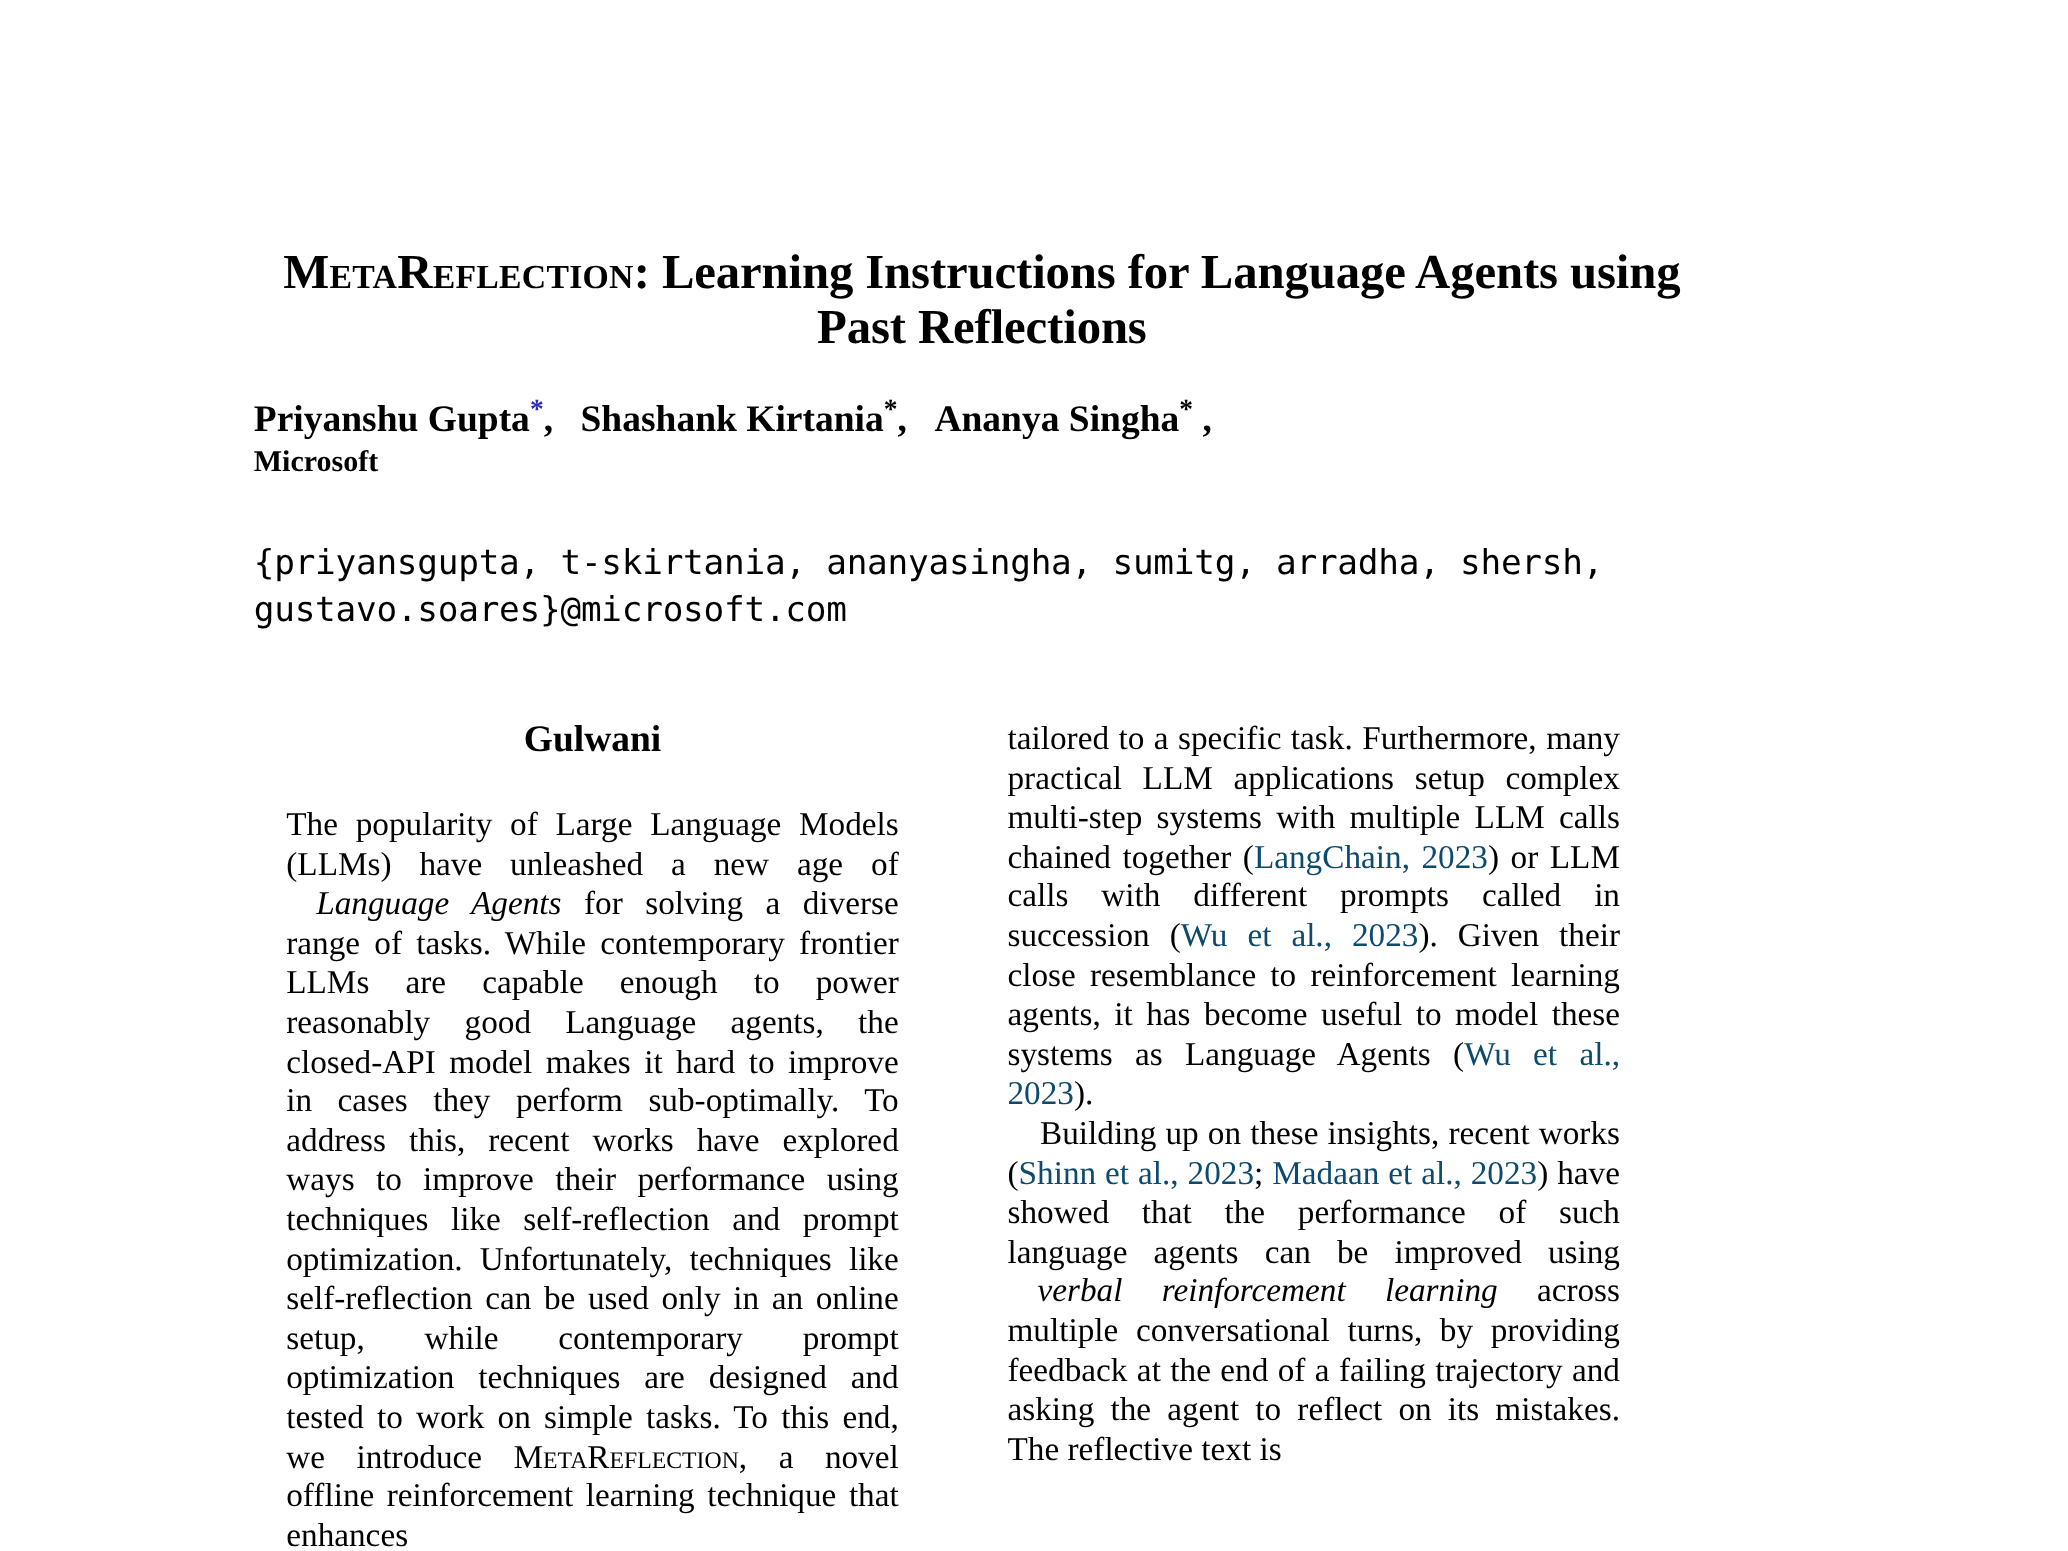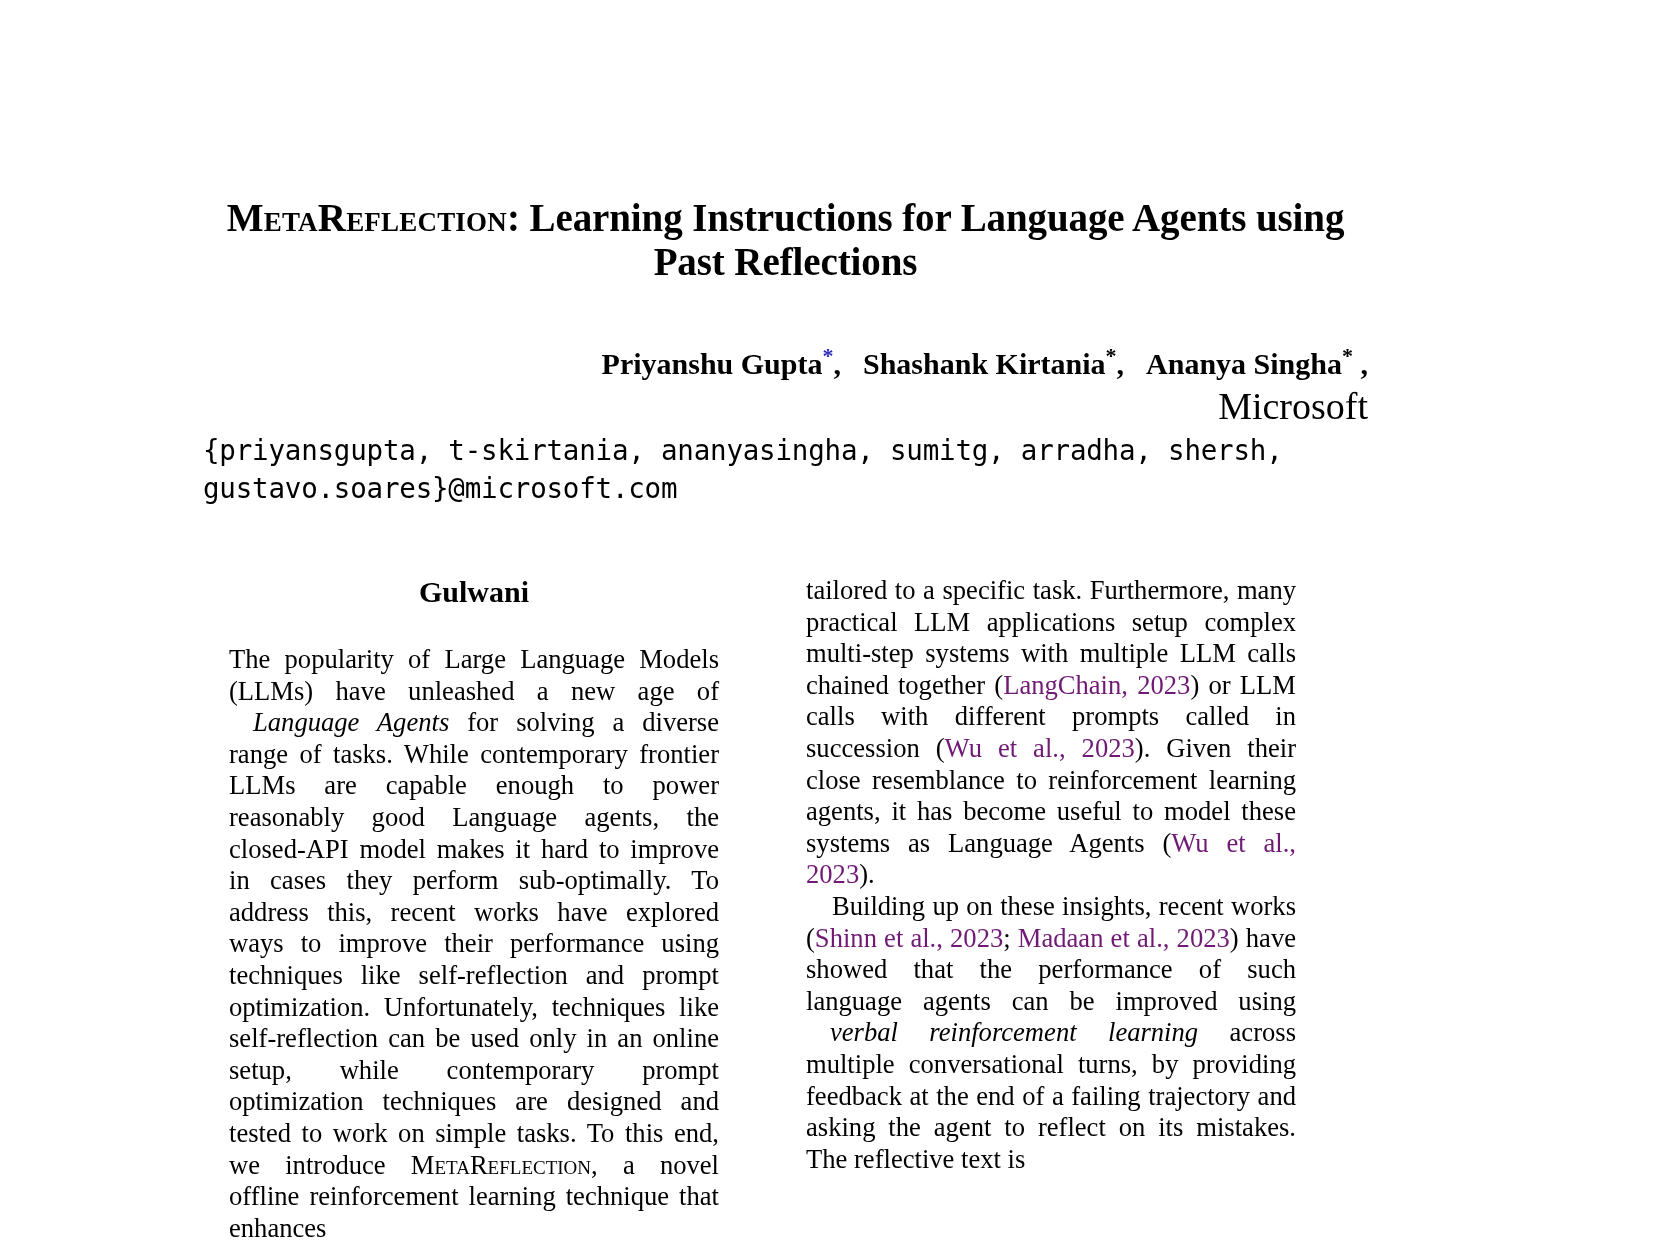--- a/index.html
+++ b/index.html
@@ -65,42 +65,41 @@
   .smallcaps {
     font-variant: small-caps;
     letter-spacing: 0.2px;
   }
 
   #authors-block {
     position: absolute;
     left: 203px;
     top: 318px;
     width: 1165px;
-    text-align: right;
-    margin-top: 28px;
+    text-align: left;
   }
   .author-line {
     font-size: 30px;
     font-weight: bold;
     line-height: 1.22;
     white-space: nowrap;
   }
   .author-sep {
     display: inline-block;
     width: 22px;
   }
   .star {
     font-size: 22px;
     vertical-align: super;
     line-height: 0;
   }
   .star-link { color: #2c2cbb; }
   .affiliation {
-    font-size: 38px;
-    font-weight: normal;
+    font-size: 24px;
+    font-weight: bold;
     line-height: 1.2;
     margin-top: 1px;
   }
   #emails {
     position: absolute;
     left: 203px;
     top: 432px;
     width: 1165px;
     text-align: left;
     font-family: "DejaVu Sans Mono", "Liberation Mono", monospace;
@@ -135,21 +134,21 @@
   }
   .body-par {
     font-size: 26.6px;
     line-height: 31.6px;
     text-align: justify;
     text-justify: inter-word;
     margin: 0;
     hyphens: manual;
   }
   .body-par + .body-par { text-indent: 26px; }
-  .cite { color: #701a75; }
+  .cite { color: #0c4a6e; }
   .it   { font-style: italic; margin-left: 24px; }
   .sc   { font-variant: small-caps; }
 </style>
 </head>
 <body>
 
 <div id="arxiv-stamp">
   <div class="stamp-text">arXiv:2405.13009v2  [cs.CL]  10 Oct 2024</div>
 </div>
 

